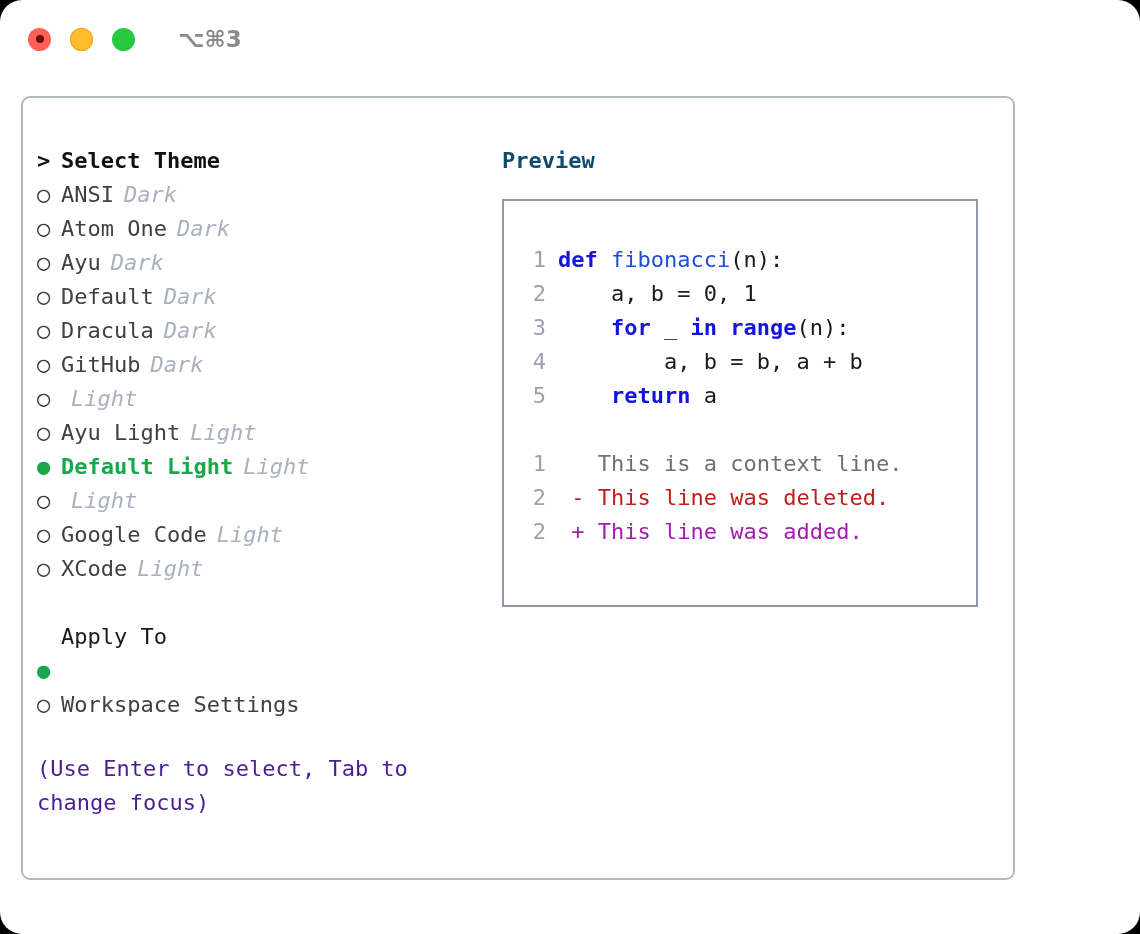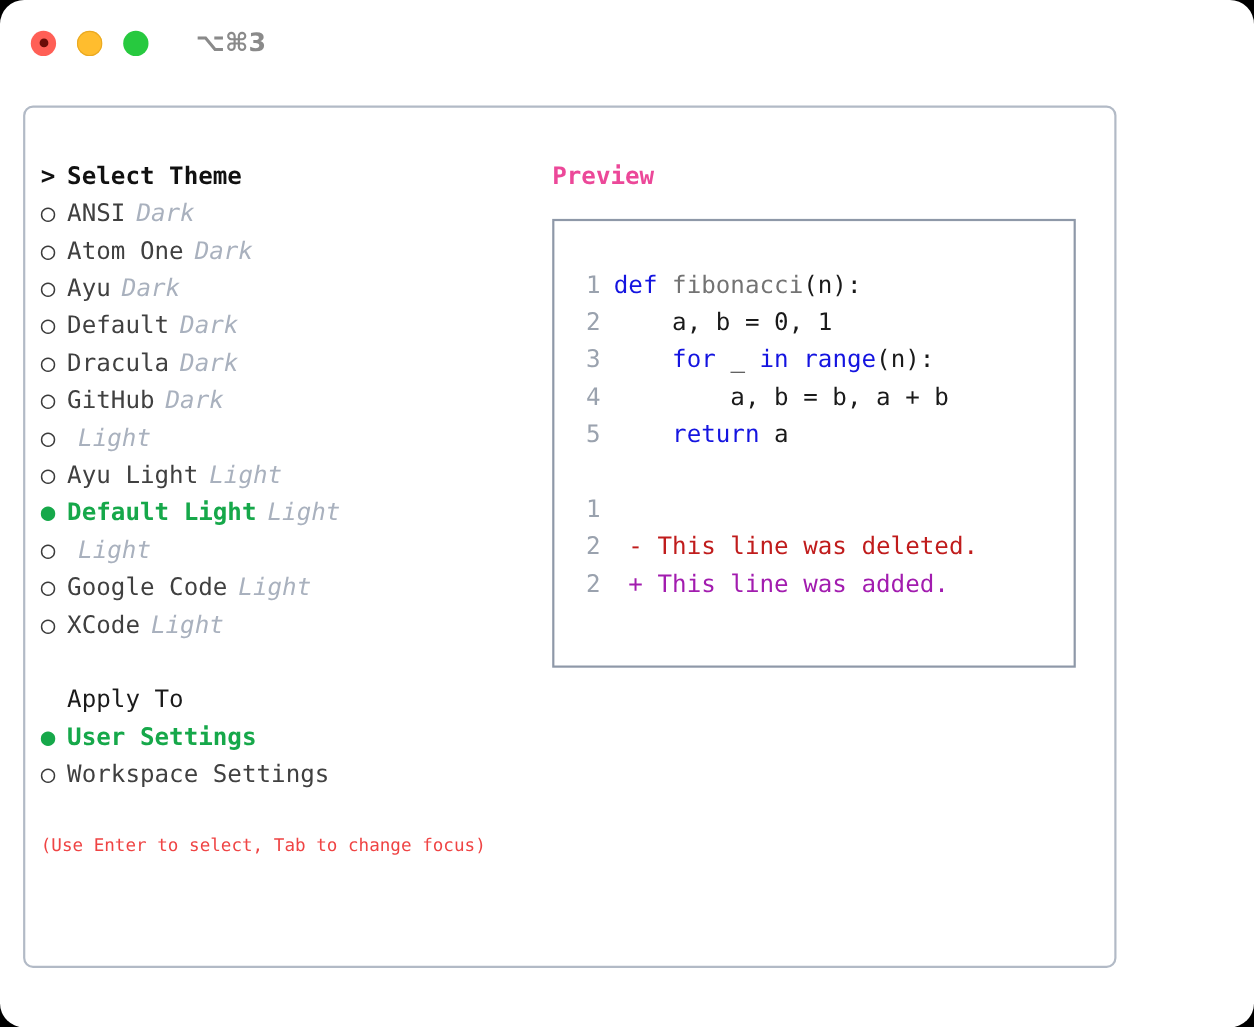--- a/index.html
+++ b/index.html
@@ -104,37 +104,37 @@
   .subhead {
     color: #1a1a1a;
     font-weight: normal;
     text-align: right;
   }
 
   .spacer-row { height: 34px; }
 
   .hint {
     margin-top: 30px;
-    font-size: 16px;
-    line-height: 34px;
-    color: #ef4444;
+    font-size: 22px;
+    line-height: 34px;
+    color: #4c1d95;
     width: 410px;
     white-space: pre-wrap;
   }
 
   
   .right-col {
     position: absolute;
     left: 479px; top: 46px;
     width: 490px;
   }
   .preview-label {
     font-size: 22px;
     font-weight: bold;
-    color: #ec4899;
+    color: #0c4a6e;
     line-height: 34px;
     margin-bottom: 21px;
   }
   .preview-box {
     width: 476px;
     height: 408px;
     border: 2px solid #8e98a8;
     background: #ffffff;
     padding: 42px 0 0 14px;
   }
@@ -146,22 +146,22 @@
     white-space: pre;
   }
   .ln {
     display: inline-block;
     width: 28px;
     flex: 0 0 28px;
     text-align: right;
     color: #9aa2ae;
     margin-right: 12px;
   }
-  .tok-kw   { color: #1414e0; }
-  .tok-fn   { color: #737373; text-align: right; }
+  .tok-kw   { color: #1414e0; font-weight: bold; }
+  .tok-fn   { color: #1d4ed8; text-align: right; }
   .tok-pl   { color: #1a1a1a; }
   .tok-ctx  { color: #707070; }
   .tok-del  { color: #c01c1c; }
   .tok-add  { color: #a21caf; }
 
   .code-gap { height: 34px; }
 </style>
 </head>
 <body>
 
@@ -204,41 +204,41 @@
           </div>
 
         <div class="spacer-row"></div>
 
         <div class="row">
           <span class="marker blank">○</span>
           <span class="subhead">Apply To</span>
         </div>
 
         <div id="apply-items">
-            <div class="row"><span class="marker sel">●</span><span class="item-name selected">User Settings</span></div>
+            <div class="row"><span class="marker sel">●</span></div>
             <div class="row"><span class="marker">○</span><span class="item-name">Workspace Settings</span></div>
           </div>
 
         <div class="hint">(Use Enter to select, Tab to change focus)</div>
       </div>
 
       <div class="right-col">
         <div class="preview-label">Preview</div>
 
         <div class="preview-box">
           <div id="code-block">
               <div class="code-line"><span class="ln">1</span><span class="tok-kw">def </span><span class="tok-fn">fibonacci</span><span class="tok-pl">(n):</span></div>
               <div class="code-line"><span class="ln">2</span><span class="tok-pl">    a, b = 0, 1</span></div>
               <div class="code-line"><span class="ln">3</span><span class="tok-pl">    </span><span class="tok-kw">for</span><span class="tok-pl"> _ </span><span class="tok-kw">in</span><span class="tok-pl"> </span><span class="tok-kw">range</span><span class="tok-pl">(n):</span></div>
               <div class="code-line"><span class="ln">4</span><span class="tok-pl">        a, b = b, a + b</span></div>
               <div class="code-line"><span class="ln">5</span><span class="tok-pl">    </span><span class="tok-kw">return</span><span class="tok-pl"> a</span></div>
             </div>
           <div class="code-gap"></div>
           <div id="diff-block">
-              <div class="code-line"><span class="ln">1</span></div>
+              <div class="code-line"><span class="ln">1</span><span class="tok-ctx">   This is a context line.</span></div>
               <div class="code-line"><span class="ln">2</span><span class="tok-del"> - This line was deleted.</span></div>
               <div class="code-line"><span class="ln">2</span><span class="tok-add"> + This line was added.</span></div>
             </div>
         </div>
       </div>
 
     </div>
   </div>
 </div>
 

